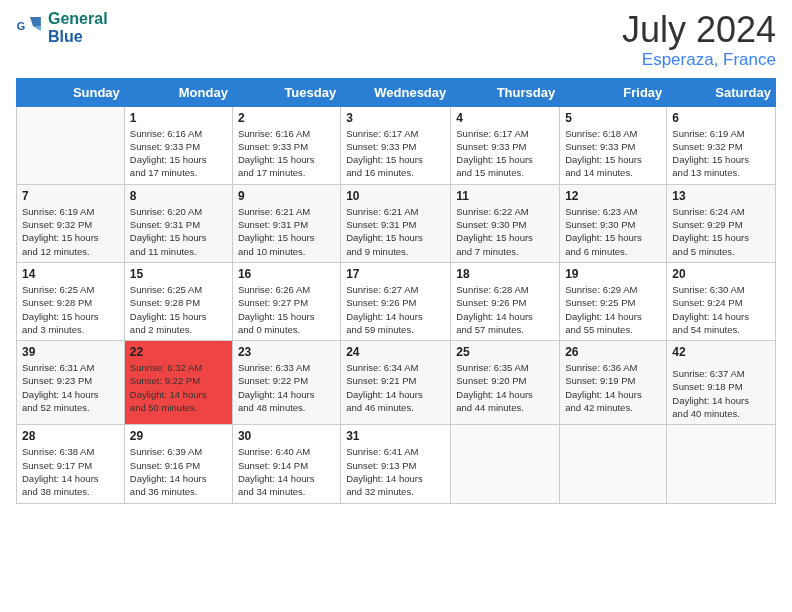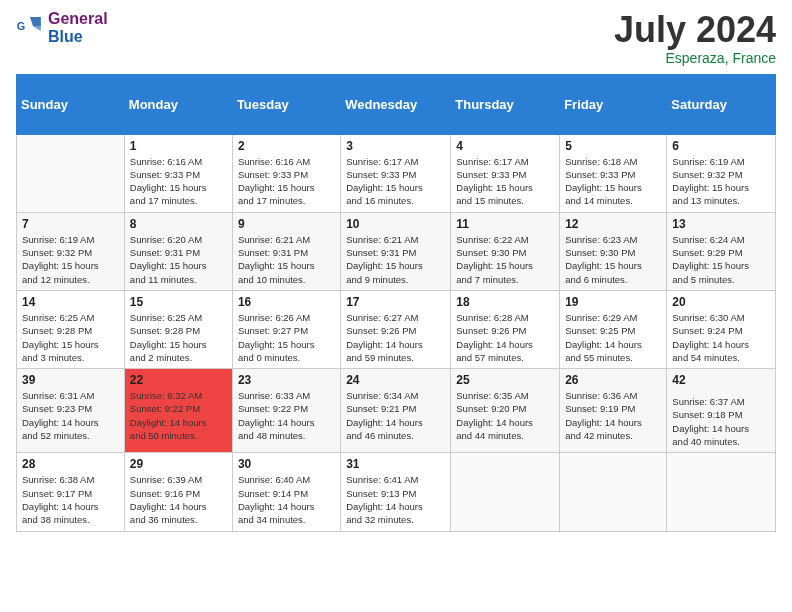--- a/index.html
+++ b/index.html
@@ -28,40 +28,40 @@
     }
     .logo-icon {
       width: 28px;
       height: 28px;
     }
     .title-block {
       text-align: right;
     }
     .month-title {
       font-size: 36px;
-      font-weight: bold;
+      font-weight: normal;
       color: #333;
       line-height: 1.1;
     }
     .location {
-      font-size: 14px;
-      color: #15803d;
+      font-size: 17px;
+      color: #3b82f6;
     }
     .calendar {
       width: 100%;
       border-collapse: collapse;
       border: 1px solid #ccc;
     }
     .calendar th {
       background: #2a7fd4;
       color: #fff;
       font-size: 13px;
       font-weight: bold;
-      padding: 22px 4px;
-      text-align: left;
+      padding: 6px 4px;
+      text-align: right;
       border: 1px solid #2a7fd4;
     }
     .calendar td {
       border: 1px solid #ccc;
       vertical-align: top;
       padding: 4px 5px;
       width: 113px;
       min-height: 80px;
       font-size: 10px;
       color: #333;
@@ -94,21 +94,21 @@
     <div class="logo">
       <svg class="logo-icon" viewBox="0 0 36 36">
         <rect x="0" y="0" width="36" height="36" fill="white"></rect>
 
         <text x="1" y="20" font-family="Arial" font-size="14" font-weight="bold" fill="#1a5fa8">G</text>
 
         <polygon points="18,4 32,4 32,16 22,16" fill="#1a5fa8" opacity="0.85"></polygon>
         <polygon points="22,16 32,16 32,22" fill="#2a7fd4" opacity="0.7"></polygon>
       </svg>
       <div>
-        <div style="font-size:16px;font-weight:bold;color:#701a75;line-height:1.1;">
+        <div style="font-size:16px;font-weight:bold;color:#0f766e;line-height:1.1;">
           <span>General</span>
         </div>
         <div style="font-size:16px;font-weight:bold;color:#1a5fa8;line-height:1.1;">
           <span>Blue</span>
         </div>
       </div>
     </div>
     <div class="title-block">
       <div class="month-title">July 2024</div>
       <div class="location">Esperaza, France</div>

